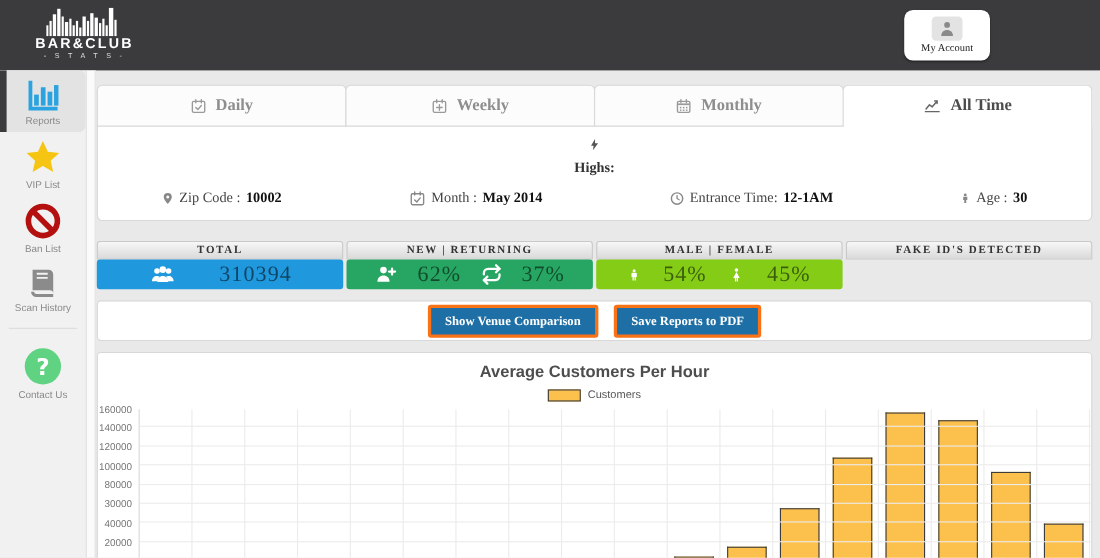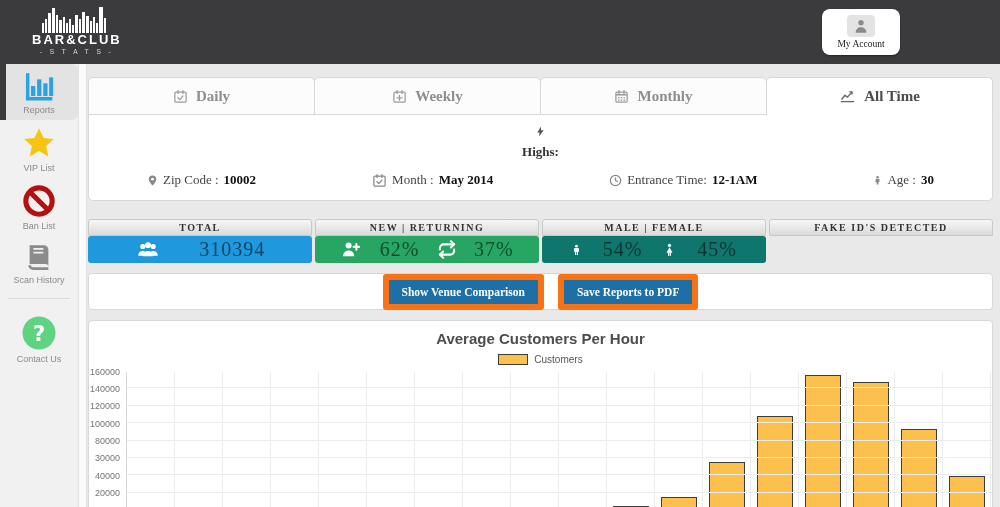--- a/index.html
+++ b/index.html
@@ -61,21 +61,21 @@
   #stats { display:flex; gap:3px; margin-top:18px; }
   .stat-col { flex:1; }
   .stat-head { height:17px; line-height:16px; text-align:center; font-size:10px; font-weight:bold; letter-spacing:1.5px;
     color:#333; background:linear-gradient(#f7f7f7,#dadada); border:1px solid #c9c9c9; border-radius:3px 3px 0 0; }
   .stat-bar { height:27px; border-radius:3px; display:flex; align-items:center; justify-content:space-evenly; padding:0 8px; }
   .stat-bar .ic { color:#fff; }
   .stat-num { font-size:20px; color:rgba(0,0,0,0.55); letter-spacing:1px; }
 
   
   #actions { margin-top:10px; border-radius:4px; height:37px; display:flex; align-items:center; justify-content:center; gap:14px; }
-  .act-btn { background:#1e6fa5; border:6px solid #f97316; border-radius:3px; color:#fff; font-family:"Liberation Serif","DejaVu Serif",serif;
+  .act-btn { background:#1e6fa5; border:3px solid #f97316; border-radius:3px; color:#fff; font-family:"Liberation Serif","DejaVu Serif",serif;
     font-size:11.5px; font-weight:bold; padding:6px 13px; cursor:pointer; }
 
   
   #chart-panel { margin-top:10px; border-radius:4px; height:200px; padding-top:9px; overflow:hidden; }
   #chart-title { text-align:center; font-size:15px; font-weight:bold; color:#4d4d4d; }
   #chart-legend { display:flex; align-items:center; justify-content:center; gap:6px; margin-top:7px; }
   #chart-legend .swatch { width:30px; height:11px; border:1.5px solid #3c3c3c; }
   #chart-legend .llbl { font-size:10px; color:#555; }
   #plot-wrap { position:relative; margin-top:7px; height:160px; }
   #ylabels { position:absolute; left:0; top:0; width:34px; height:139px; }
@@ -340,21 +340,21 @@
               <path d="M21 5.5H8a5 5 0 0 0-5 5V12" stroke="currentColor" fill="none" stroke-linecap="round" stroke-linejoin="round" stroke-width="2.6"></path>
               <path d="M7 22.5l-4-4 4-4" stroke="currentColor" fill="none" stroke-linecap="round" stroke-linejoin="round" stroke-width="2.6"></path>
               <path d="M3 18.5h13a5 5 0 0 0 5-5V12" stroke="currentColor" fill="none" stroke-linecap="round" stroke-linejoin="round" stroke-width="2.6"></path>
             </svg>
           </span>
           <span class="stat-num">37%</span>
         </div>
       </div>
       <div class="stat-col">
         <div class="stat-head">MALE | FEMALE</div>
-        <div class="stat-bar" style="background: #0f766e;">
+        <div class="stat-bar" style="background: #84cc16;">
           <span class="ic">
             <svg width="11" height="20" viewBox="0 0 24 24" fill="currentColor">
               <circle cx="12" cy="3.6" r="3"></circle>
               <path d="M8.2 7.5h7.6c.9 0 1.5.7 1.5 1.6V16h-2v7h-2.5v-6.5h-1.6V23H8.7v-7h-2V9.1c0-.9.6-1.6 1.5-1.6z"></path>
             </svg>
           </span>
           <span class="stat-num">54%</span>
           <span class="ic">
             <svg width="13" height="20" viewBox="0 0 24 24" fill="currentColor">
               <circle cx="12" cy="3.6" r="3"></circle>

